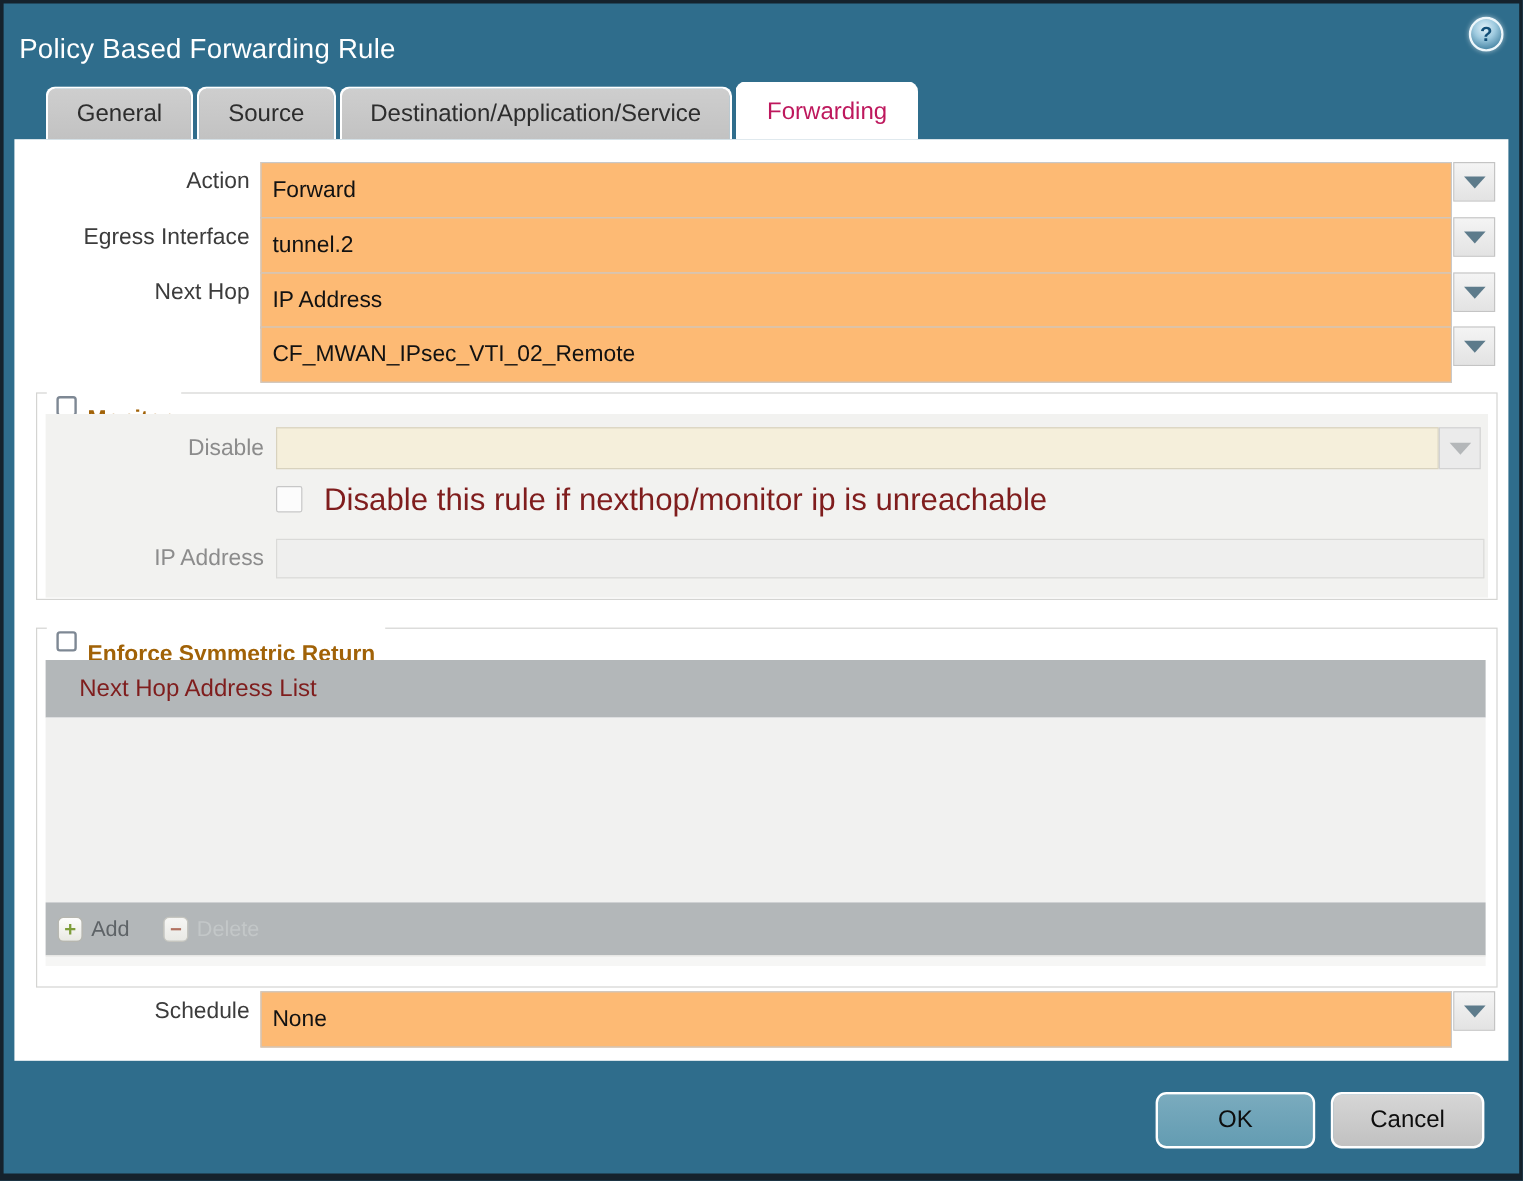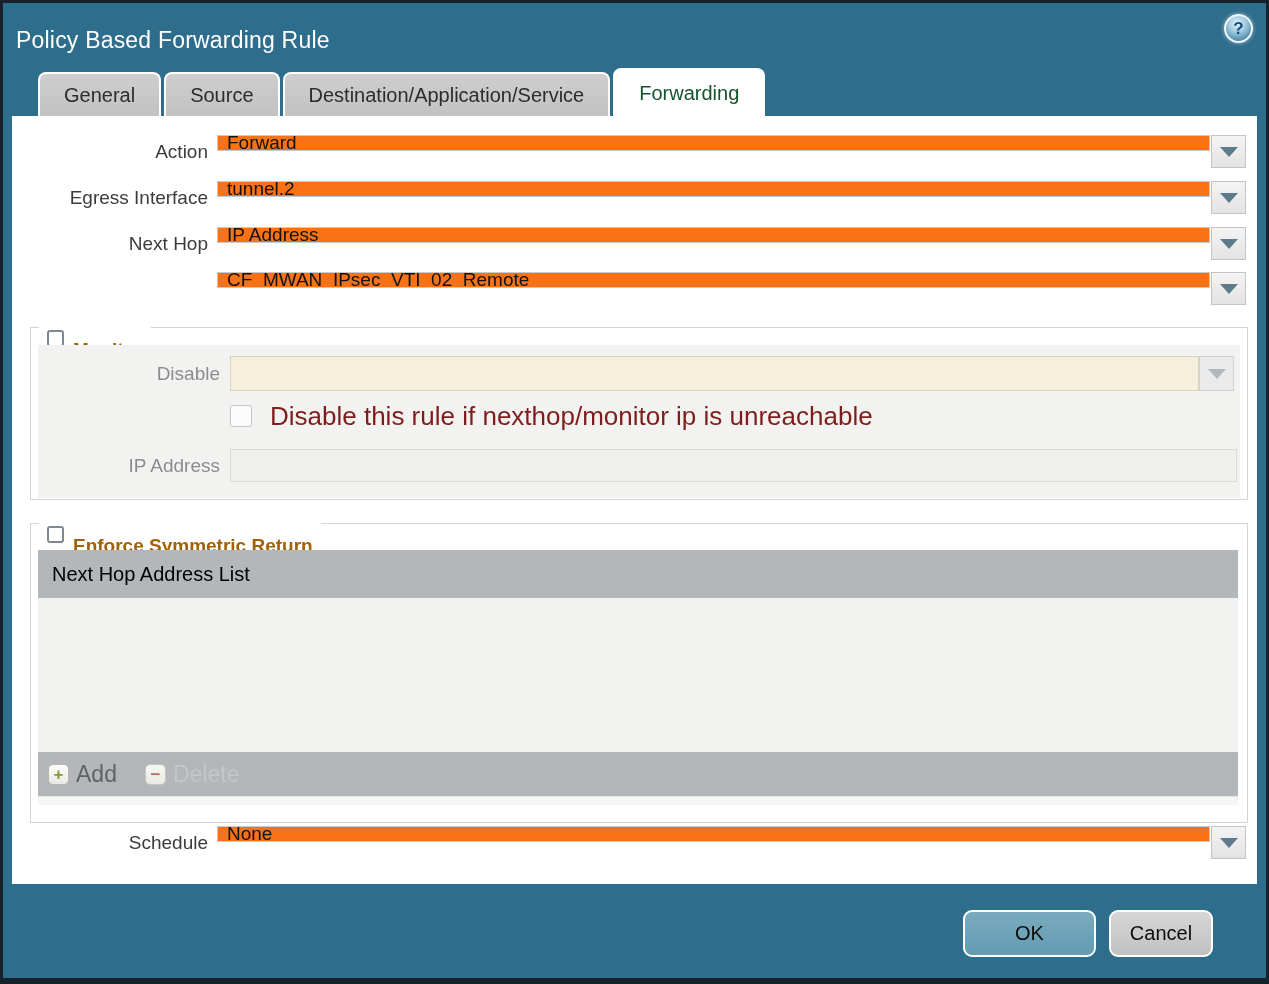--- a/index.html
+++ b/index.html
@@ -20,28 +20,28 @@
     box-shadow:0 0 4px rgba(255,255,255,.55);
   }
   
   .tabs{position:absolute;left:7px;top:65px;height:48px;display:flex;align-items:flex-end;gap:3px;z-index:2;padding-left:28px;}
   .tab{
     height:44px;display:flex;align-items:center;padding:0 24px;
     background:linear-gradient(#cecece,#c2c2c2);
     border:2px solid #fff;border-bottom:none;border-radius:8px 8px 0 0;
     color:#2d2d2d;font-size:20px;cursor:pointer;white-space:nowrap;
   }
-  .tab.active{height:48px;background:#fff;color:#14532d;}
+  .tab.active{height:48px;background:#fff;color:#be185d;}
   
   .content{position:absolute;left:9px;right:9px;top:113px;height:768px;background:#fff;z-index:1;}
   .row{position:absolute;left:0;right:0;height:33px;}
   .lbl{position:absolute;left:0;top:0;width:196px;height:33px;display:flex;align-items:center;justify-content:flex-end;
        color:#3c3c3c;font-size:19px;}
   .fld{
-    position:absolute;top:0;height:16px;border:1px solid #c9c9c9;background:#f97316;
+    position:absolute;top:0;height:47px;border:1px solid #c9c9c9;background:#fdba74;
     font-family:"Liberation Sans",sans-serif;font-size:19px;color:#121212;padding:0 9px;outline:none;
   }
   .fld.main{left:205px;width:993px;}
   .dd{
     position:absolute;top:0;width:35px;height:33px;border:1px solid #c4c4c4;
     background:linear-gradient(#f4f4f4,#e3e3e3);display:flex;align-items:center;justify-content:center;cursor:pointer;
   }
   .dd.main{left:1199px;}
   .tri{width:0;height:0;border-left:9px solid transparent;border-right:9px solid transparent;border-top:10px solid #5d7b8b;}
   .dd.disabled{background:#ebebeb;border-color:#d2d2d2;cursor:default;}
@@ -57,42 +57,42 @@
   .panel{position:absolute;left:7px;right:7px;top:17px;background:#f2f2f0;}
   .prow{position:absolute;left:0;right:0;}
   .plbl{position:absolute;left:0;top:0;width:182px;height:35px;display:flex;align-items:center;justify-content:flex-end;
         color:#8c8c8c;font-size:19px;}
   .fld.beige{left:192px;width:969px;height:35px;background:#f5efdb;border-color:#d8d2be;}
   .fld.gray{left:192px;width:1007px;height:33px;background:#efefee;border-color:#dadad8;}
   .cb-disabled{position:absolute;left:192px;top:0;width:22px;height:22px;border:1px solid #c7c7c7;border-radius:2px;background:#fcfcfc;}
   .dis-text{position:absolute;left:232px;top:0;height:22px;display:flex;align-items:center;color:#7f1d1d;font-size:26px;}
   
   .tbl{position:absolute;left:7px;top:26px;width:1200px;}
-  .tbl-header{height:48px;background:#b3b7b9;display:flex;align-items:center;padding-left:14px;
-              color:#000000;font-size:20px;}
+  .tbl-header{height:48px;background:#b3b7b9;display:flex;align-items:center;padding-left:28px;
+              color:#7f1d1d;font-size:20px;}
   .tbl-body{height:154px;background:#f1f1f0;}
   .tbl-footer{height:44px;background:#b3b7b9;display:flex;align-items:center;gap:28px;padding-left:10px;}
   .tbl-strip{height:9px;background:#f6f6f5;border-top:1px solid #e4e4e2;}
   .tbtn{display:flex;align-items:center;gap:7px;cursor:pointer;background:none;border:none;padding:0;font-family:"Liberation Sans",sans-serif;}
   .tbtn-icon{width:21px;height:21px;border-radius:5px;border:1px solid #b6b6af;
              background:linear-gradient(#fdfdfc,#e9e9e3);display:flex;align-items:center;justify-content:center;
              font-size:17px;font-weight:bold;line-height:1;}
   .add-icon{color:#7e9d3a;}
   .del-icon{color:#b17261;border-color:#c6c6c0;background:linear-gradient(#f6f6f4,#e9e9e5);}
-  .tbtn-label{font-size:23px;color:#5e6367;}
+  .tbtn-label{font-size:18px;color:#5e6367;}
   .tbtn.disabled{cursor:default;}
   .tbtn.disabled .tbtn-label{color:#c3c7c8;}
   
   .dialog-buttons{position:absolute;left:960px;top:907px;display:flex;gap:13px;}
   .btn{
     height:47px;border:2px solid #fff;border-radius:9px;font-family:"Liberation Sans",sans-serif;
     font-size:20px;color:#0d0d0d;cursor:pointer;
   }
   .btn.ok{width:133px;background:linear-gradient(#7aabbe,#639cb2);}
-  .btn.cancel{width:104px;background:linear-gradient(#d6d6d6,#c1c1c1);}
+  .btn.cancel{width:128px;background:linear-gradient(#d6d6d6,#c1c1c1);}
 </style>
 </head>
 <body>
 
 <div class="window">
 
   <div class="titlebar">
     <div class="title">Policy Based Forwarding Rule</div>
     <div class="help">
       <span>?</span>

